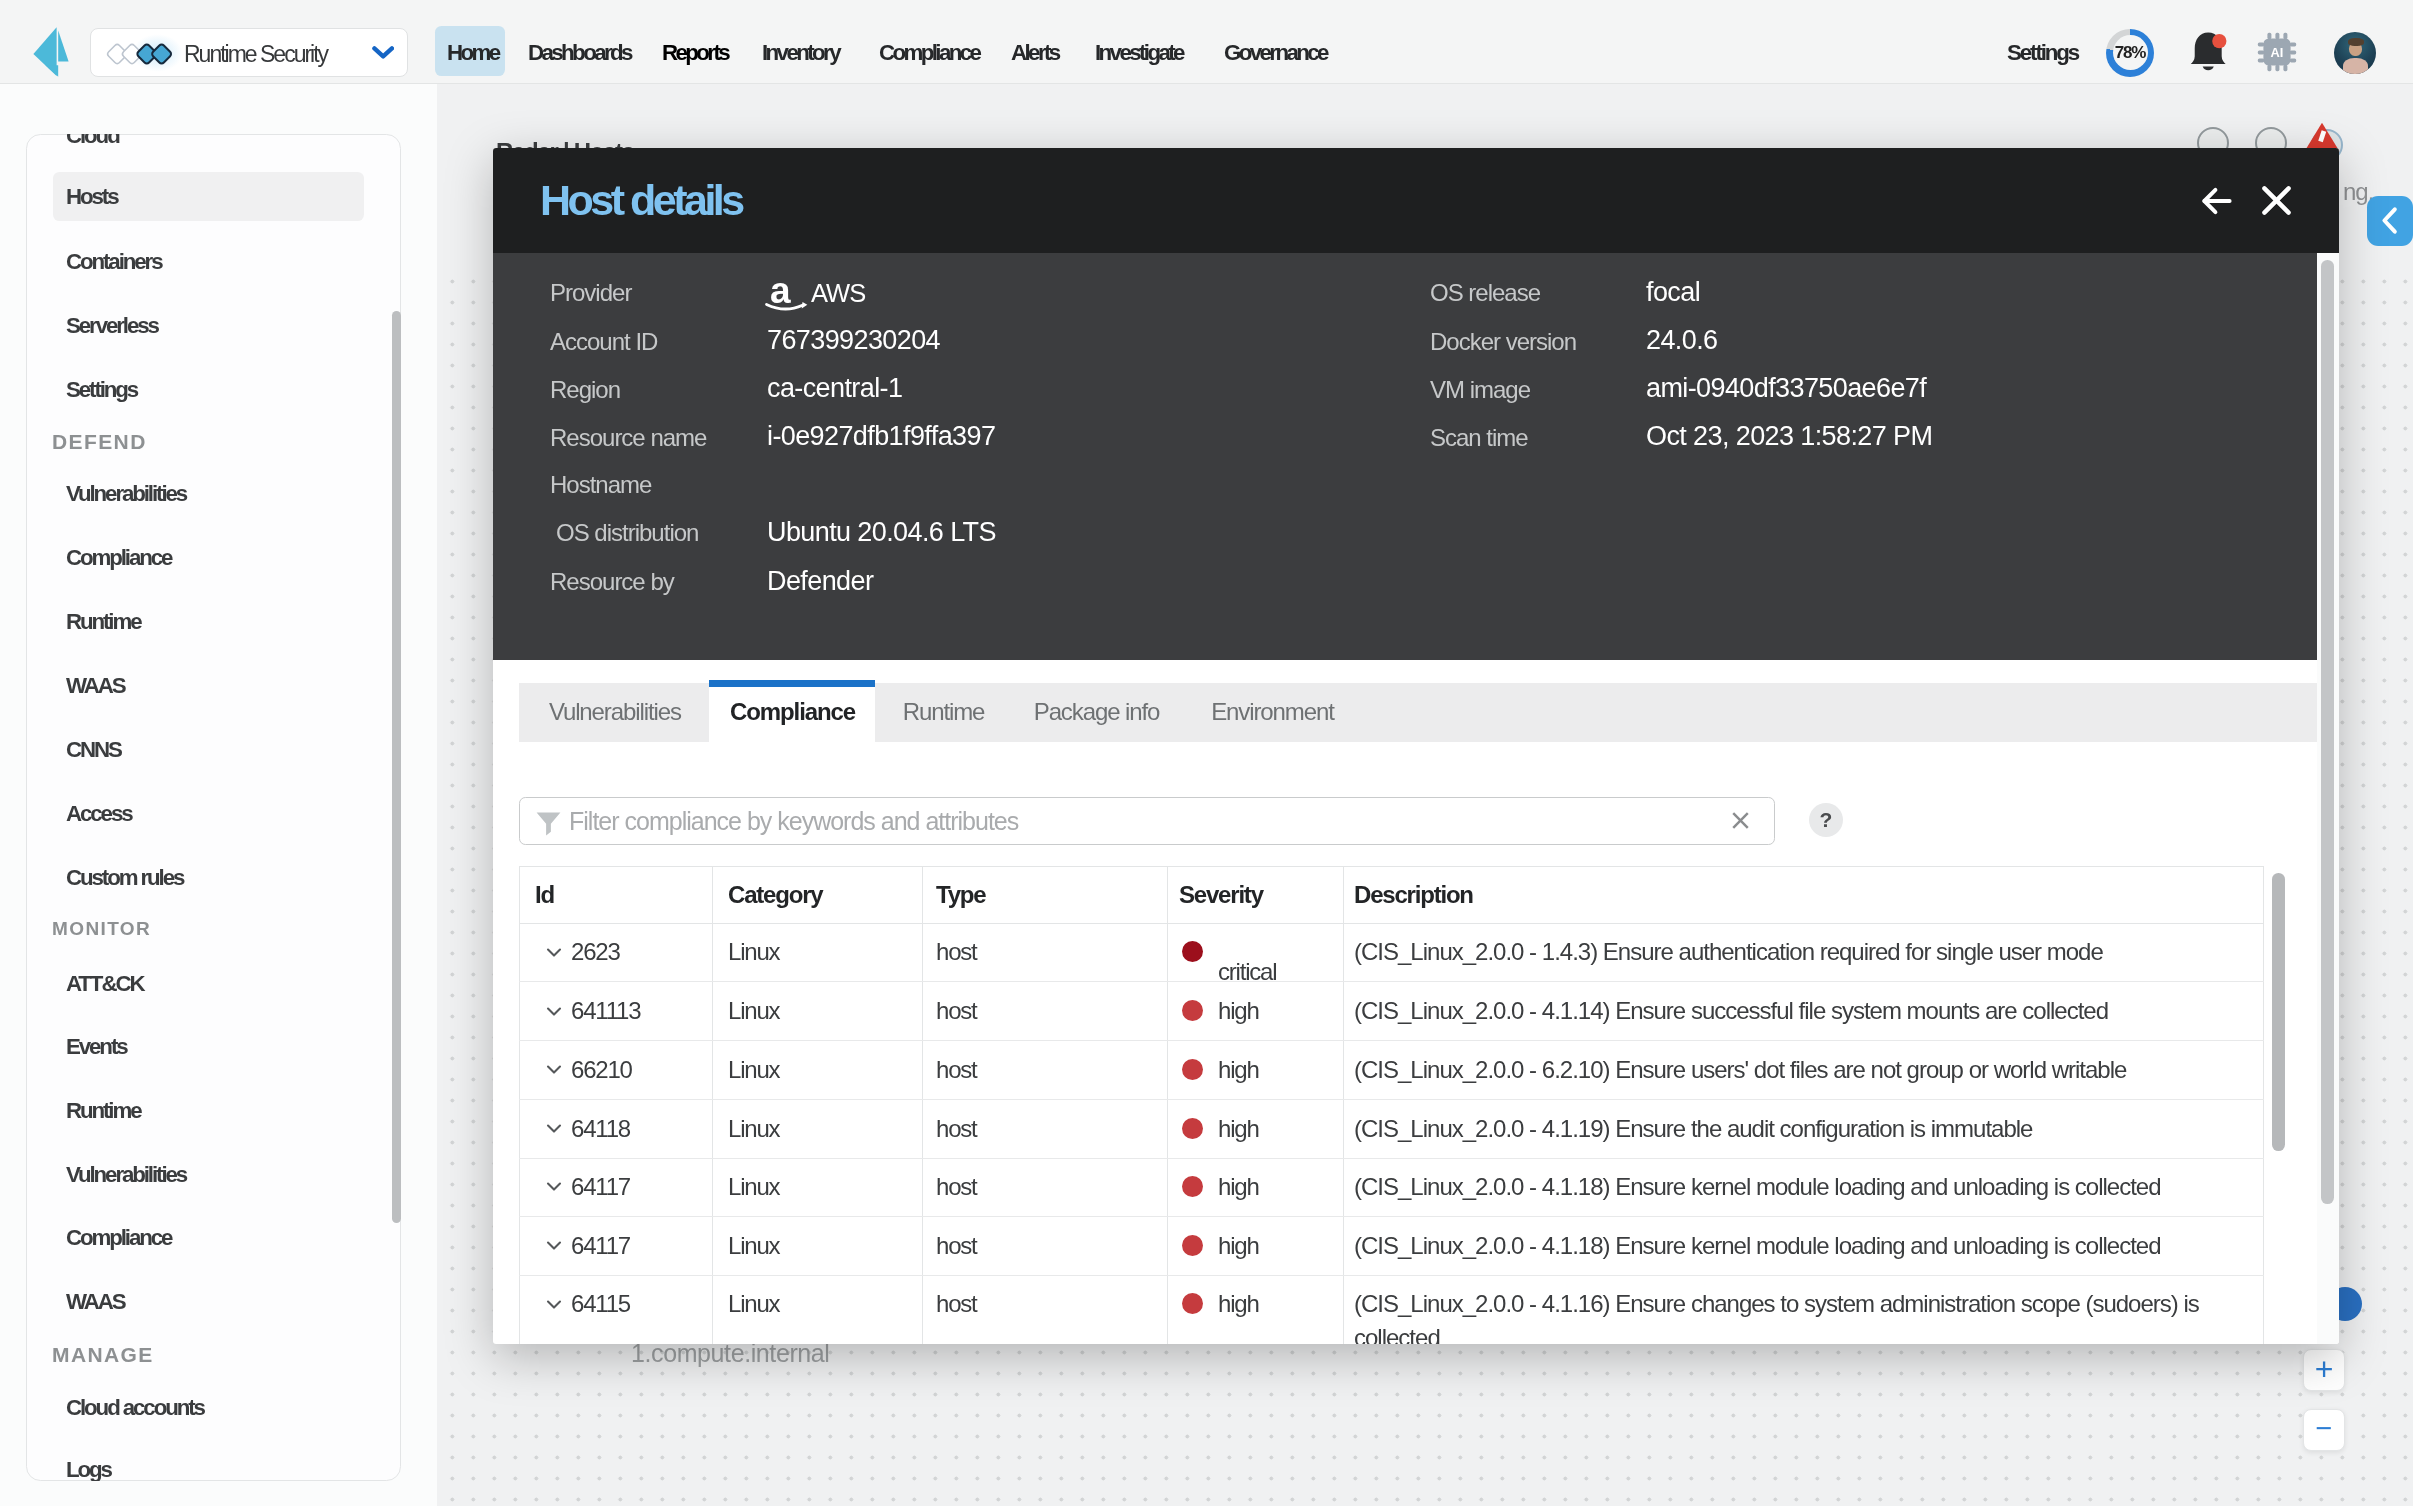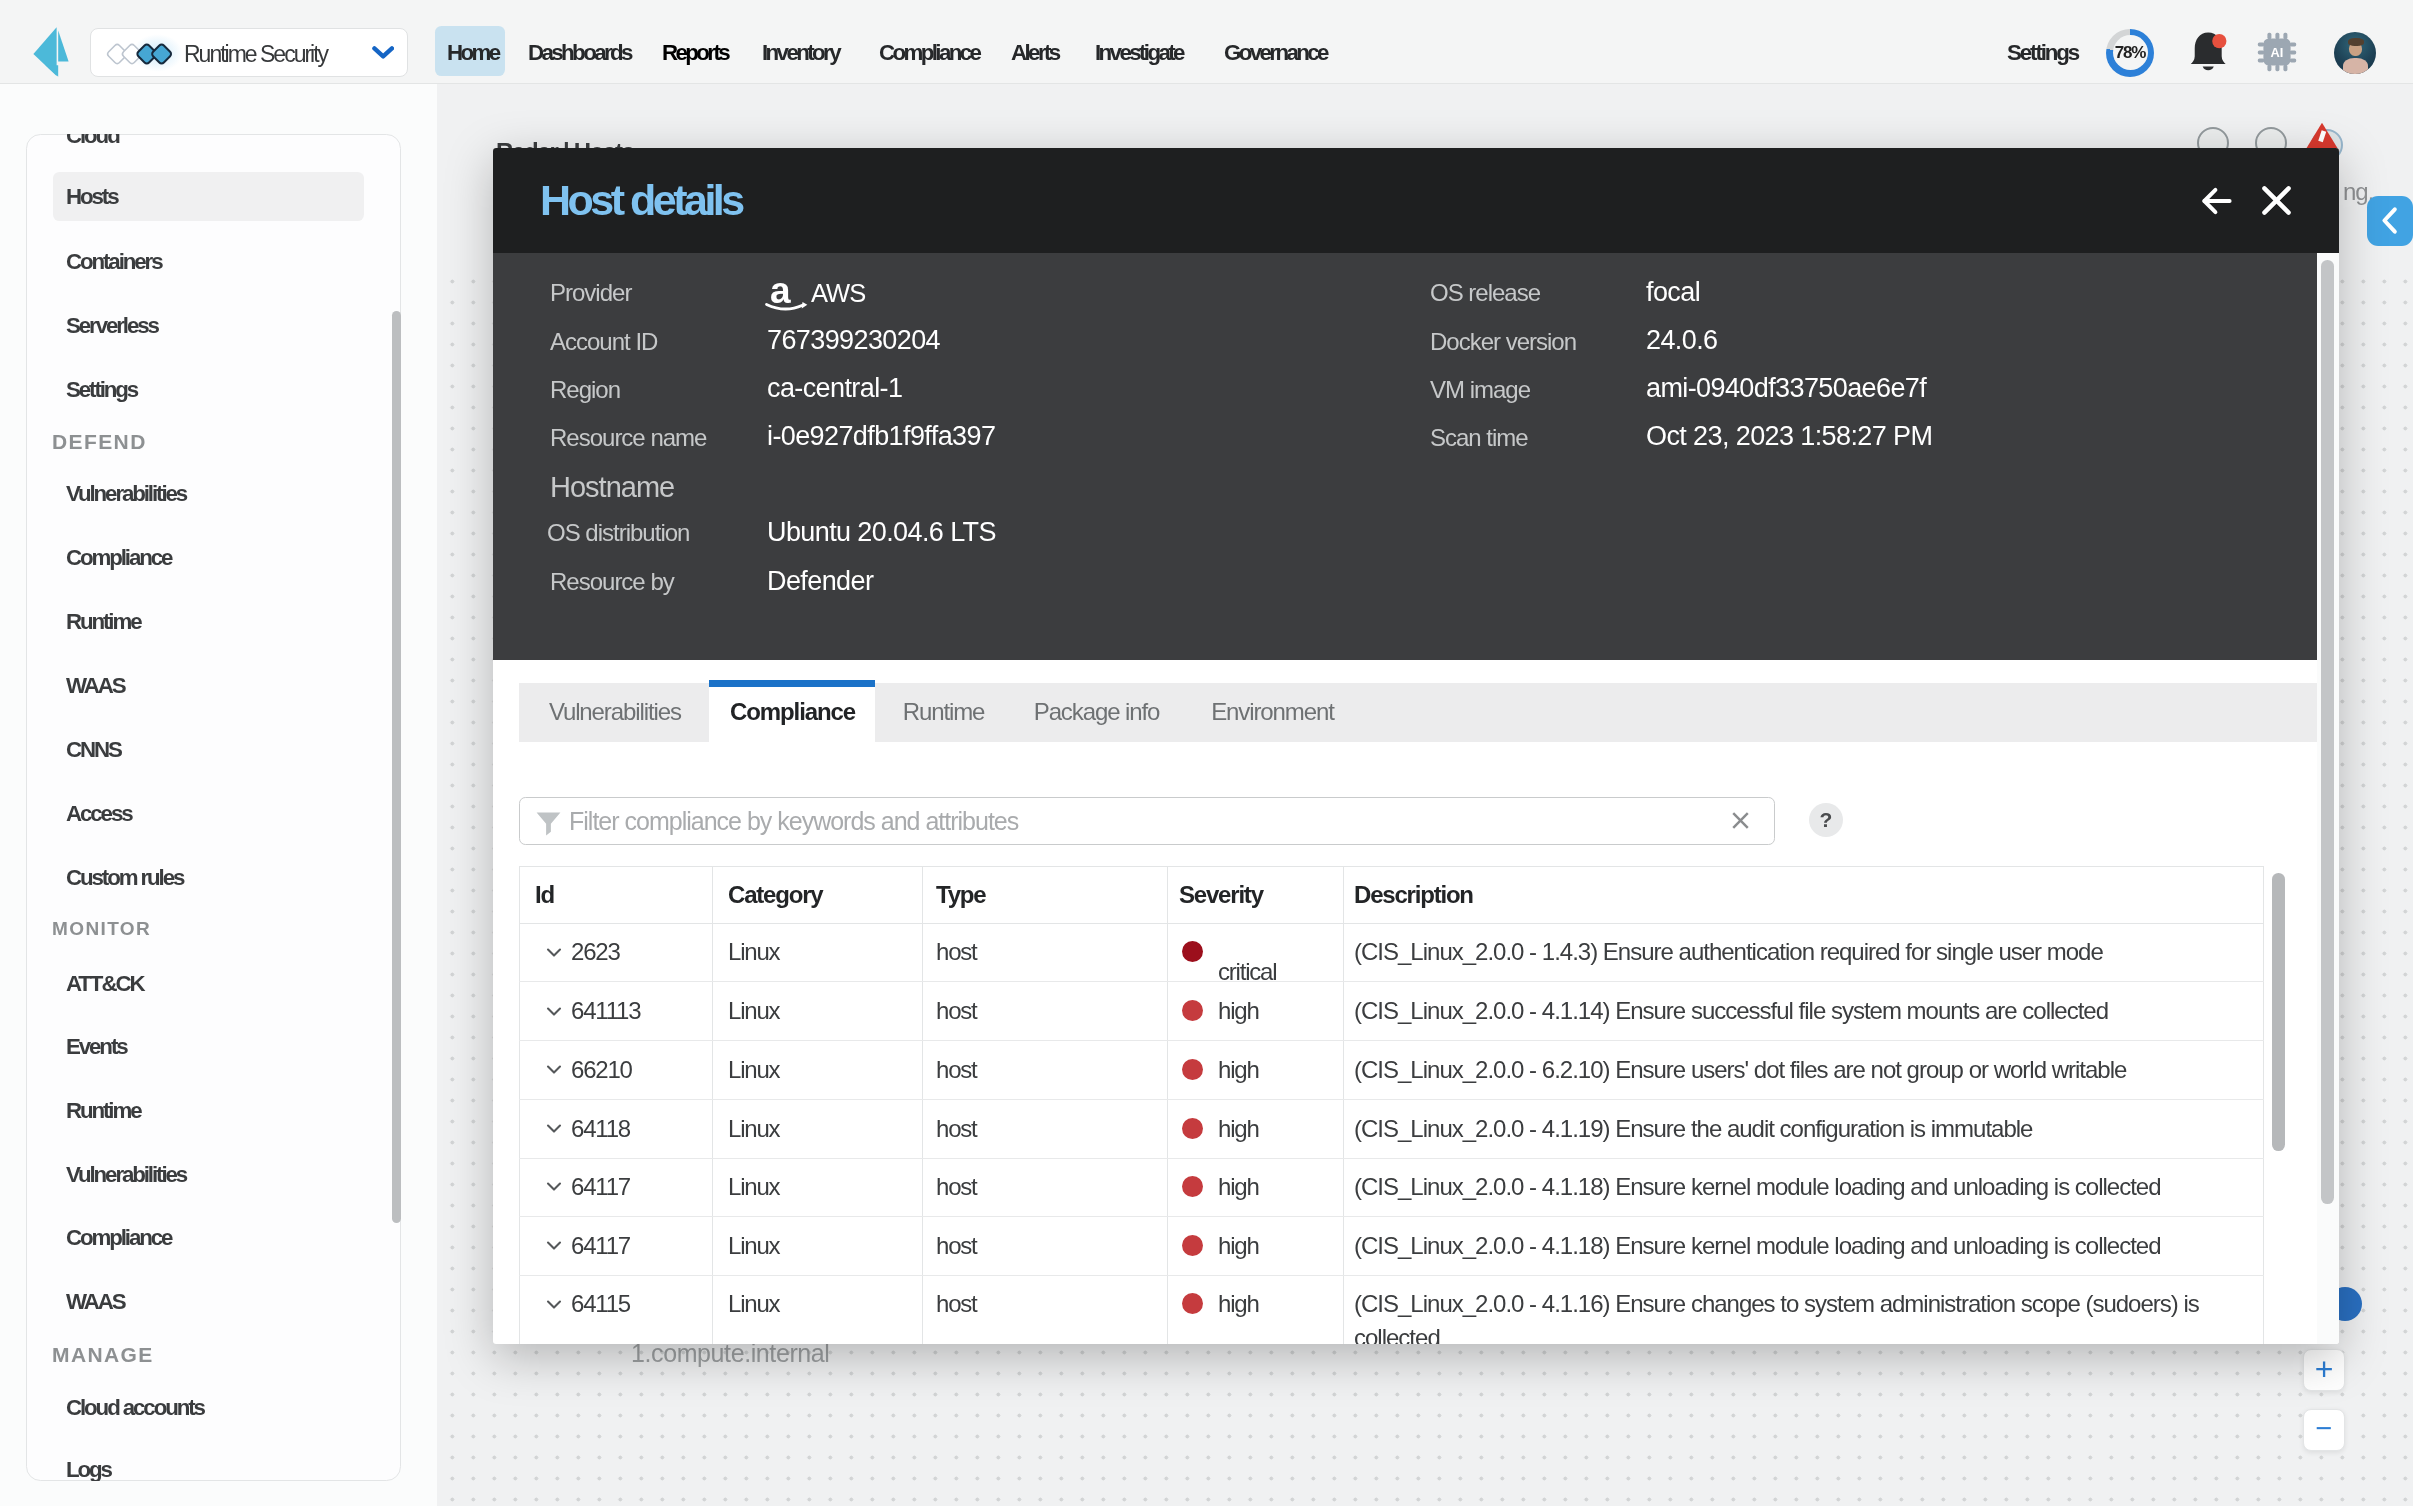--- a/index.html
+++ b/index.html
@@ -126,22 +126,22 @@
       <line x1="33" y1="3" x2="3" y2="33" stroke="#fff" stroke-width="5.5" stroke-linecap="round"></line>
     </svg>
 <div class="box" style="left:0;top:105px;width:1846px;height:407px;background:#3c3d3f;"></div>
 <div class="ab" style="left:57px;top:130px;font-size:24px;letter-spacing:-1px;color:#c6c8c9;">Provider</div>
 <div class="ab" style="left:57px;top:179px;font-size:24px;letter-spacing:-1px;color:#c6c8c9;">Account ID</div>
 <div class="ab" style="left:274px;top:176px;font-size:27px;letter-spacing:-0.6px;color:#ffffff;">767399230204</div>
 <div class="ab" style="left:57px;top:227px;font-size:24px;letter-spacing:-1px;color:#c6c8c9;">Region</div>
 <div class="ab" style="left:274px;top:224px;font-size:27px;letter-spacing:-0.6px;color:#ffffff;">ca-central-1</div>
 <div class="ab" style="left:57px;top:275px;font-size:24px;letter-spacing:-1px;color:#c6c8c9;">Resource name</div>
 <div class="ab" style="left:274px;top:272px;font-size:27px;letter-spacing:-0.6px;color:#ffffff;">i-0e927dfb1f9ffa397</div>
-<div class="ab" style="left:57px;top:322px;font-size:29px;letter-spacing:-1px;color:#c6c8c9;">Hostname</div>
-<div class="ab" style="left:54px;top:370px;font-size:24px;letter-spacing:-1px;color:#c6c8c9;">OS distribution</div>
+<div class="ab" style="left:57px;top:322px;font-size:24px;letter-spacing:-1px;color:#c6c8c9;">Hostname</div>
+<div class="ab" style="left:63px;top:370px;font-size:24px;letter-spacing:-1px;color:#c6c8c9;">OS distribution</div>
 <div class="ab" style="left:274px;top:368px;font-size:27px;letter-spacing:-0.6px;color:#ffffff;text-align:center;">Ubuntu 20.04.6 LTS</div>
 <div class="ab" style="left:57px;top:419px;font-size:24px;letter-spacing:-1px;color:#c6c8c9;">Resource by</div>
 <div class="ab" style="left:274px;top:417px;font-size:27px;letter-spacing:-0.6px;color:#ffffff;">Defender</div>
 <div class="ab" style="left:277px;top:120px;font-size:37px;font-weight:700;color:#fff;letter-spacing:-0.8px;">a</div>
 <svg class="box" style="left:271px;top:154px;" width="45" height="12.8" viewBox="0 0 56 16">
       <path d="M3 3 Q26 14 48 4" fill="none" stroke="#fff" stroke-width="3.5" stroke-linecap="round"></path>
       <polygon points="48,0 54,3.5 47,8" fill="#fff"></polygon>
     </svg>
 <div class="ab" style="left:318px;top:130px;font-size:25.5px;letter-spacing:-1px;color:#ffffff;">AWS</div>
 <div class="ab" style="left:937px;top:130px;font-size:24px;letter-spacing:-1px;color:#c6c8c9;">OS release</div>

